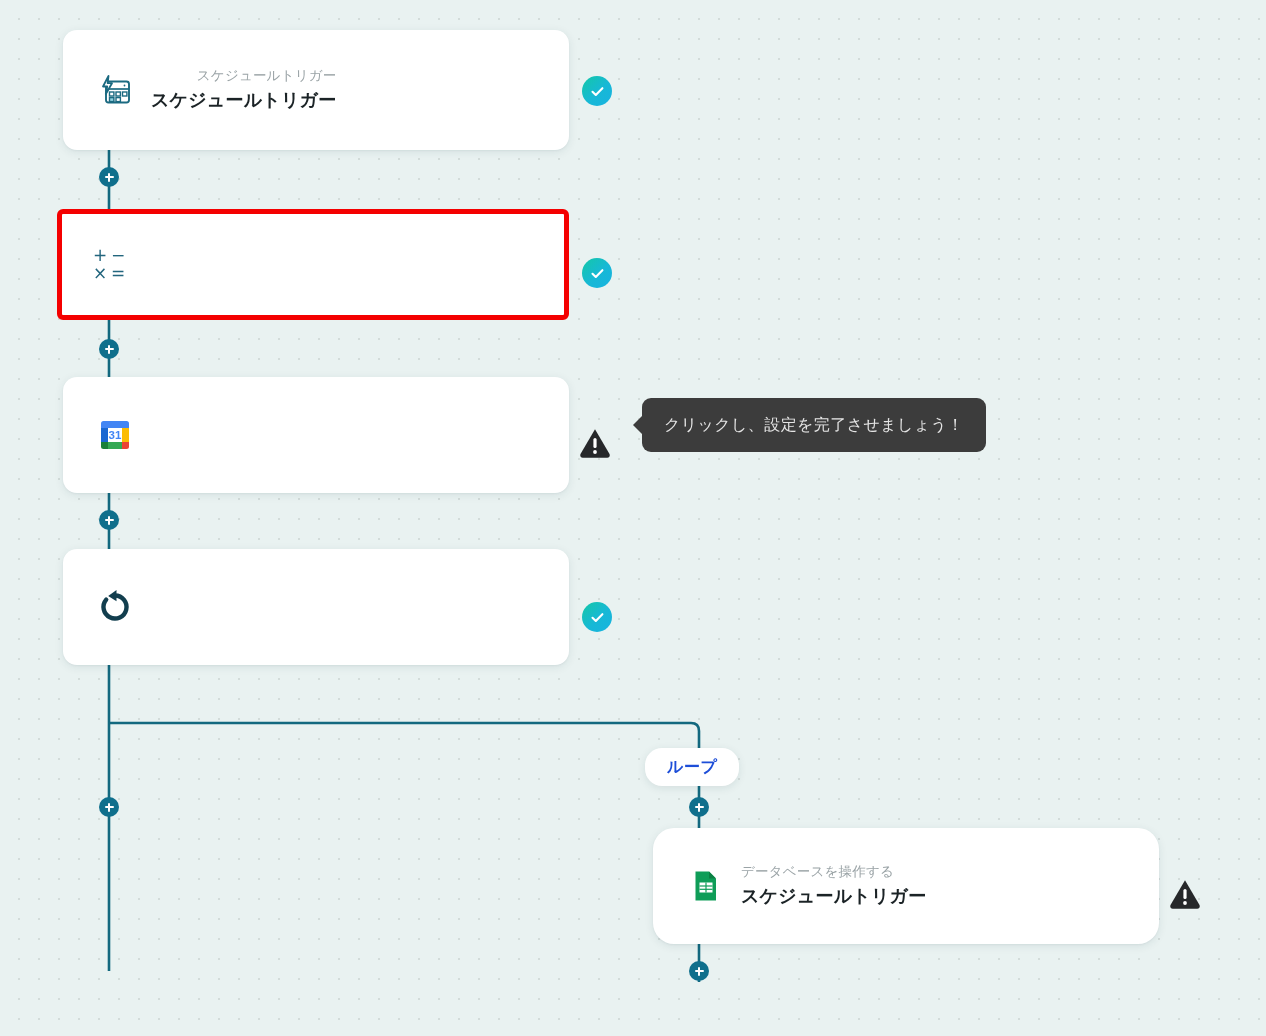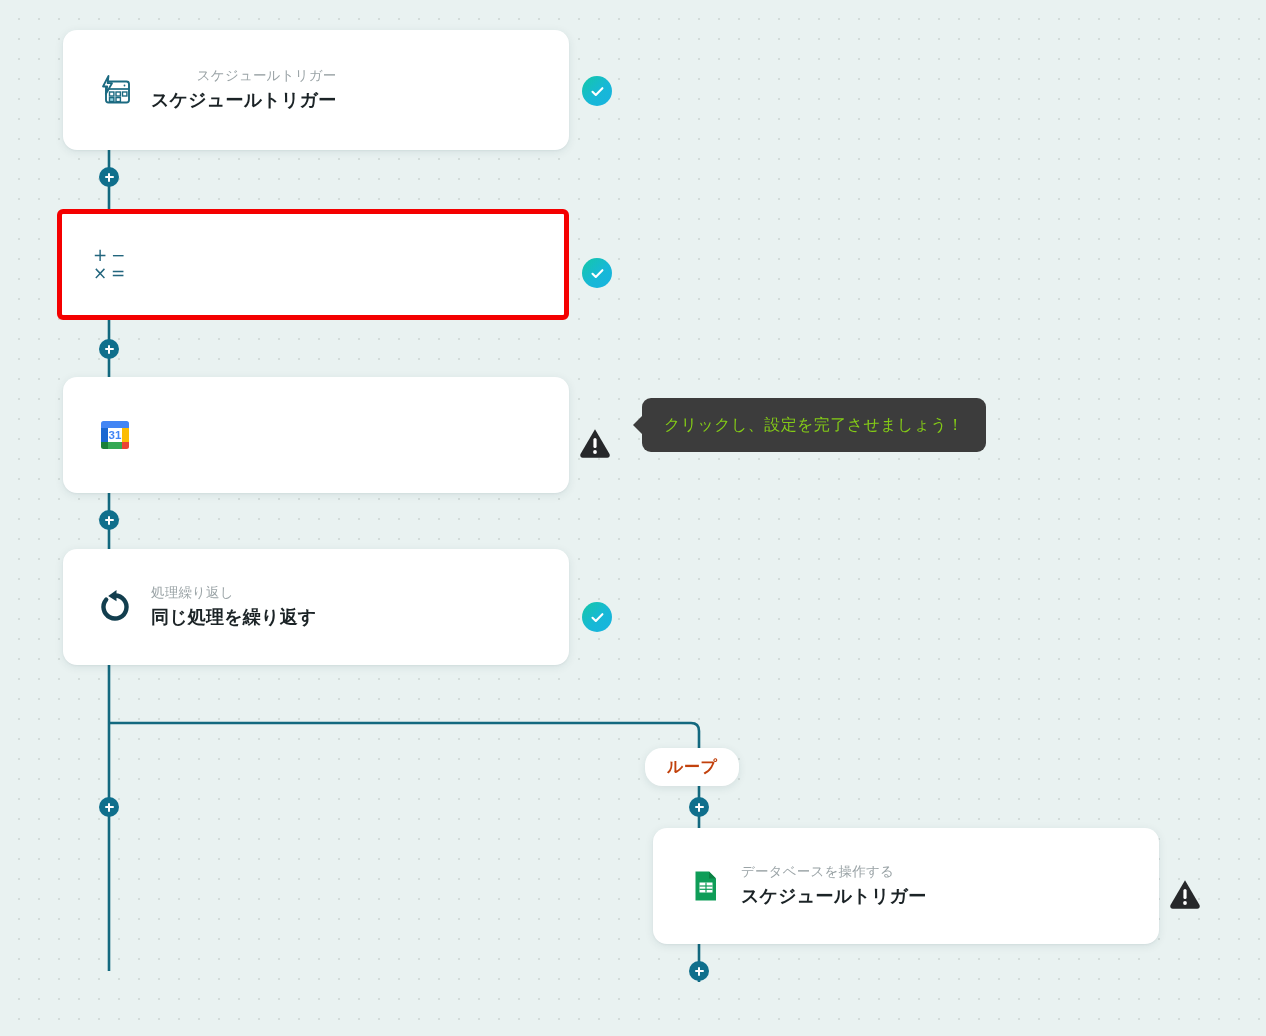--- a/index.html
+++ b/index.html
@@ -145,31 +145,31 @@
     position: absolute;
     background: #ffffff;
     border-radius: 17px;
     height: 38px;
     display: flex;
     align-items: center;
     justify-content: center;
     padding: 0 22px;
     font-size: 16px;
     font-weight: bold;
-    color: #c2410c;
+    color: #1d4ed8;
     box-shadow: 0 2px 8px rgba(24, 60, 70, 0.10);
     z-index: 6;
     letter-spacing: 0.5px;
   }
 
   
   .tooltip {
     position: absolute;
     background: #3c3c3c;
-    color: #84cc16;
+    color: #e5e5e5;
     border-radius: 9px;
     padding: 16px 22px;
     font-size: 16px;
     line-height: 1.4;
     letter-spacing: 0.4px;
     z-index: 7;
     white-space: nowrap;
   }
   .tooltip::before {
     content: "";
@@ -281,36 +281,32 @@
     <span>クリックし、設定を完了させましょう！</span>
   </div>
 
   <div class="node-card" style="left:63px; top:549px; width:506px; height:116px;">
     <div class="node-icon">
       <svg width="40" height="40" viewBox="0 0 40 40" xmlns="http://www.w3.org/2000/svg">
         <path d="M20 8.5 A11.5 11.5 0 1 1 11.2 12.6" fill="none" stroke="#123e4e" stroke-width="4.4" stroke-linecap="round"></path>
         <path d="M21.5 3 L13.2 9 L21.5 14.2 Z" fill="#123e4e"></path>
       </svg>
     </div>
-    <div class="node-text">
-      <span class="node-category">処理繰り返し</span>
-      <span class="node-title">同じ処理を繰り返す</span>
-    </div>
   </div>
   <div class="status-badge ok" style="left:582px; top:602px;">
     <svg width="17" height="17" viewBox="0 0 17 17" xmlns="http://www.w3.org/2000/svg">
       <path d="M3.5 8.8 L6.8 12 L13.4 5.2" fill="none" stroke="#ffffff" stroke-width="2.1" stroke-linecap="round" stroke-linejoin="round"></path>
     </svg>
   </div>
 
   <div class="loop-pill" style="left:645px; top:748px;">
     <span>ループ</span>
   </div>
 
-  <div class="node-card" style="left:653px; top:828px; width:506px; height:116px;">
+  <div class="node-card" style="left:653px; top:828px; width:506px; height:116px;border-radius:21px;">
     <div class="node-icon">
       <svg width="34" height="34" viewBox="0 0 34 34" xmlns="http://www.w3.org/2000/svg">
         <path d="M7.5 2.5 L21 2.5 L28 9.5 L28 31.5 L7.5 31.5 Z" fill="#0f9d58"></path>
         <path d="M21 2.5 L28 9.5 L21 9.5 Z" fill="#0b8043"></path>
         <rect x="11.5" y="13.5" width="13" height="10" fill="#ffffff"></rect>
         <line x1="11.5" y1="17" x2="24.5" y2="17" stroke="#0f9d58" stroke-width="1.2"></line>
         <line x1="11.5" y1="20.3" x2="24.5" y2="20.3" stroke="#0f9d58" stroke-width="1.2"></line>
         <line x1="18" y1="13.5" x2="18" y2="23.5" stroke="#0f9d58" stroke-width="1.2"></line>
       </svg>
     </div>

